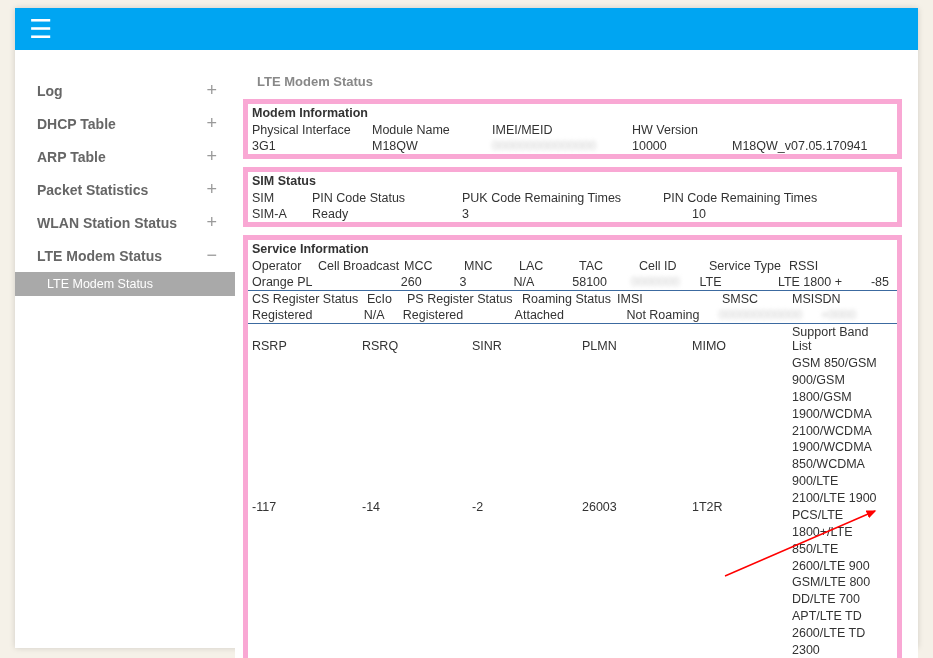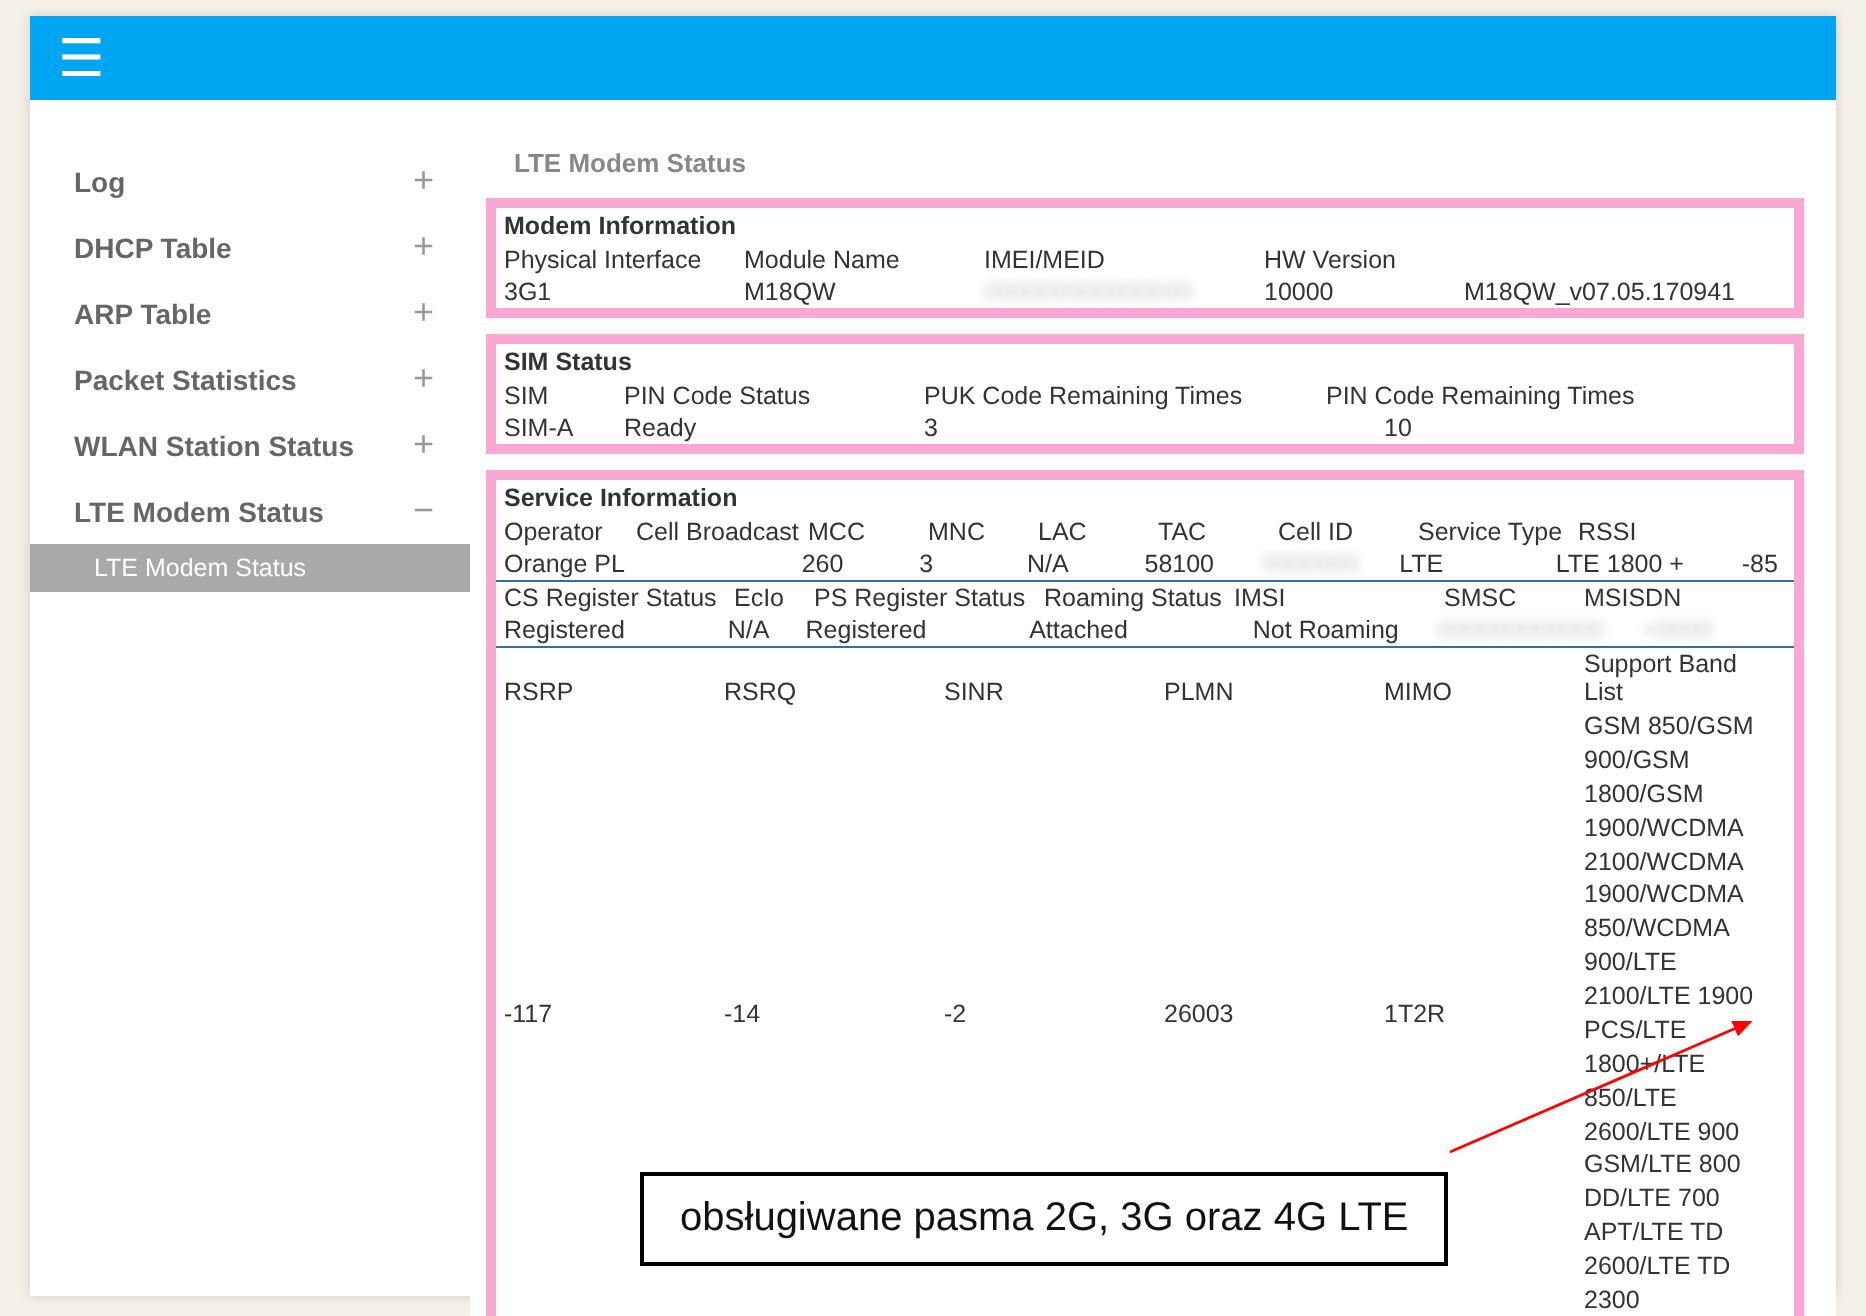--- a/index.html
+++ b/index.html
@@ -260,19 +260,16 @@
 
       <svg class="arrow-svg" style="left:480px;top:440px;width:170px;height:80px">
         <defs>
           <marker id="ah" markerWidth="8" markerHeight="8" refX="6" refY="3" orient="auto">
             <path d="M0,0 L7,3 L0,6 Z" fill="red"></path>
           </marker>
         </defs>
         <line x1="10" y1="70" x2="160" y2="5" stroke="red" stroke-width="1.4" marker-end="url(#ah)"></line>
       </svg>
 
-      <div class="callout" style="left:85px;top:520px">
-        <span>obsługiwane pasma 2G, 3G oraz 4G LTE</span>
-      </div>
 
     </div>
   </div>
 </div>
 
 </body></html>

